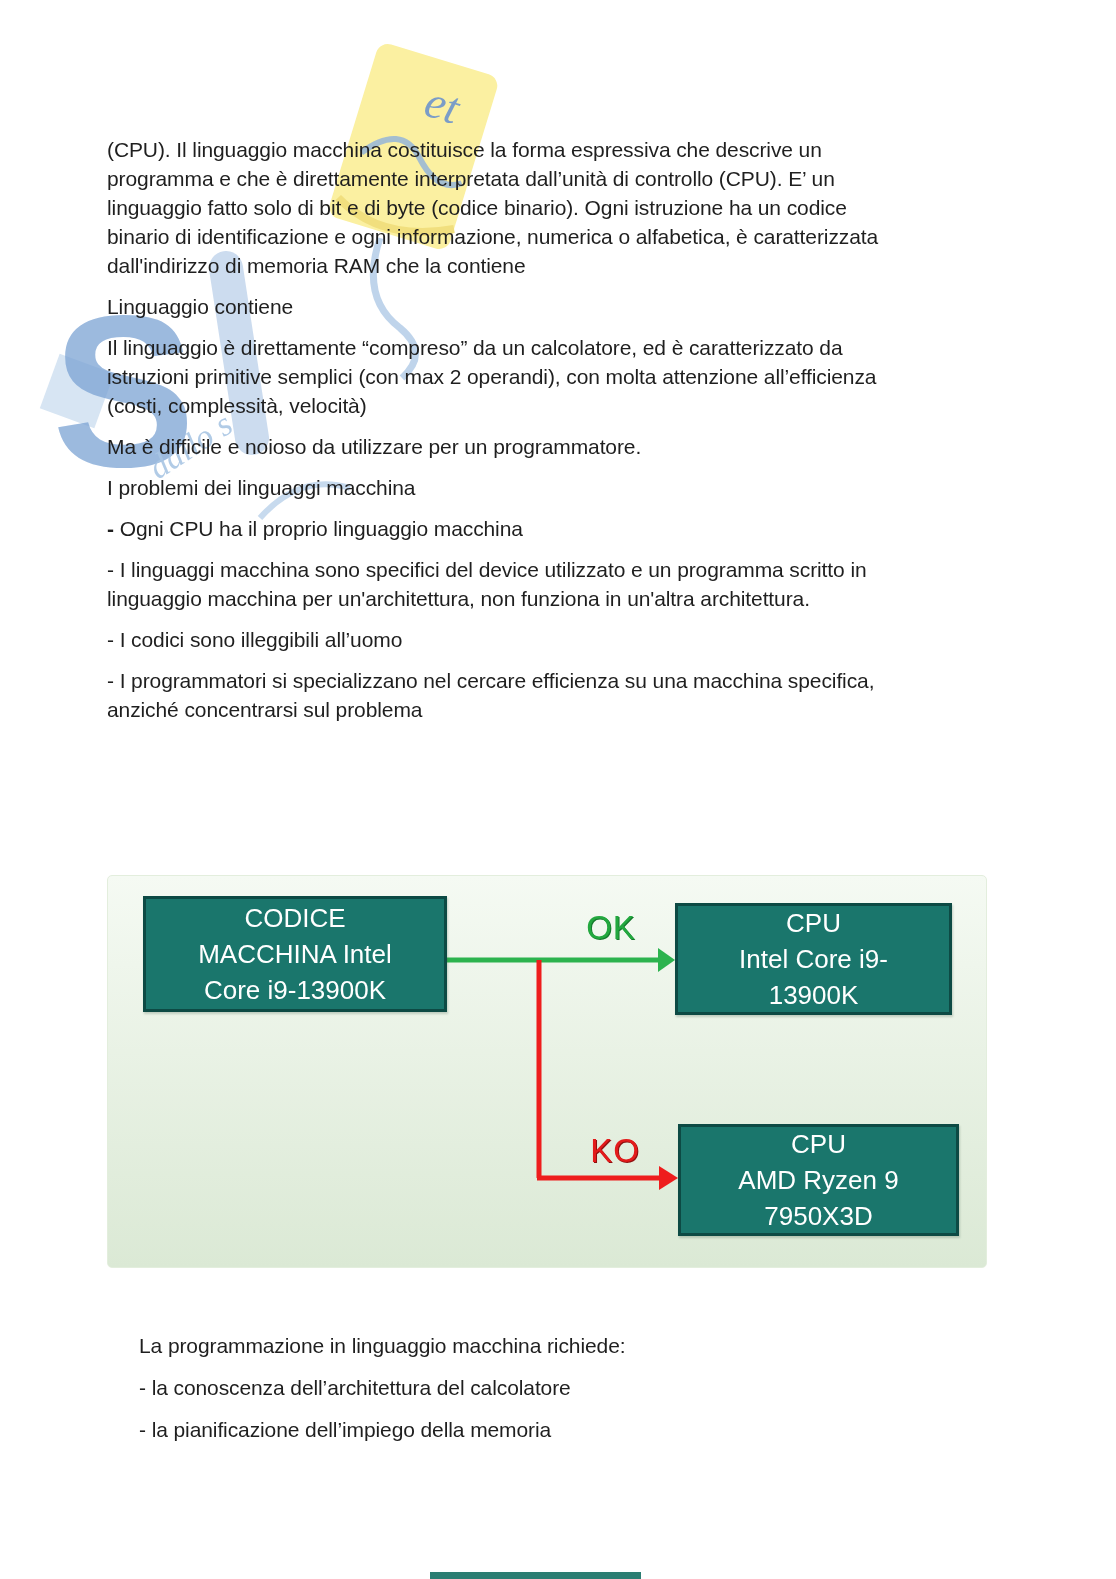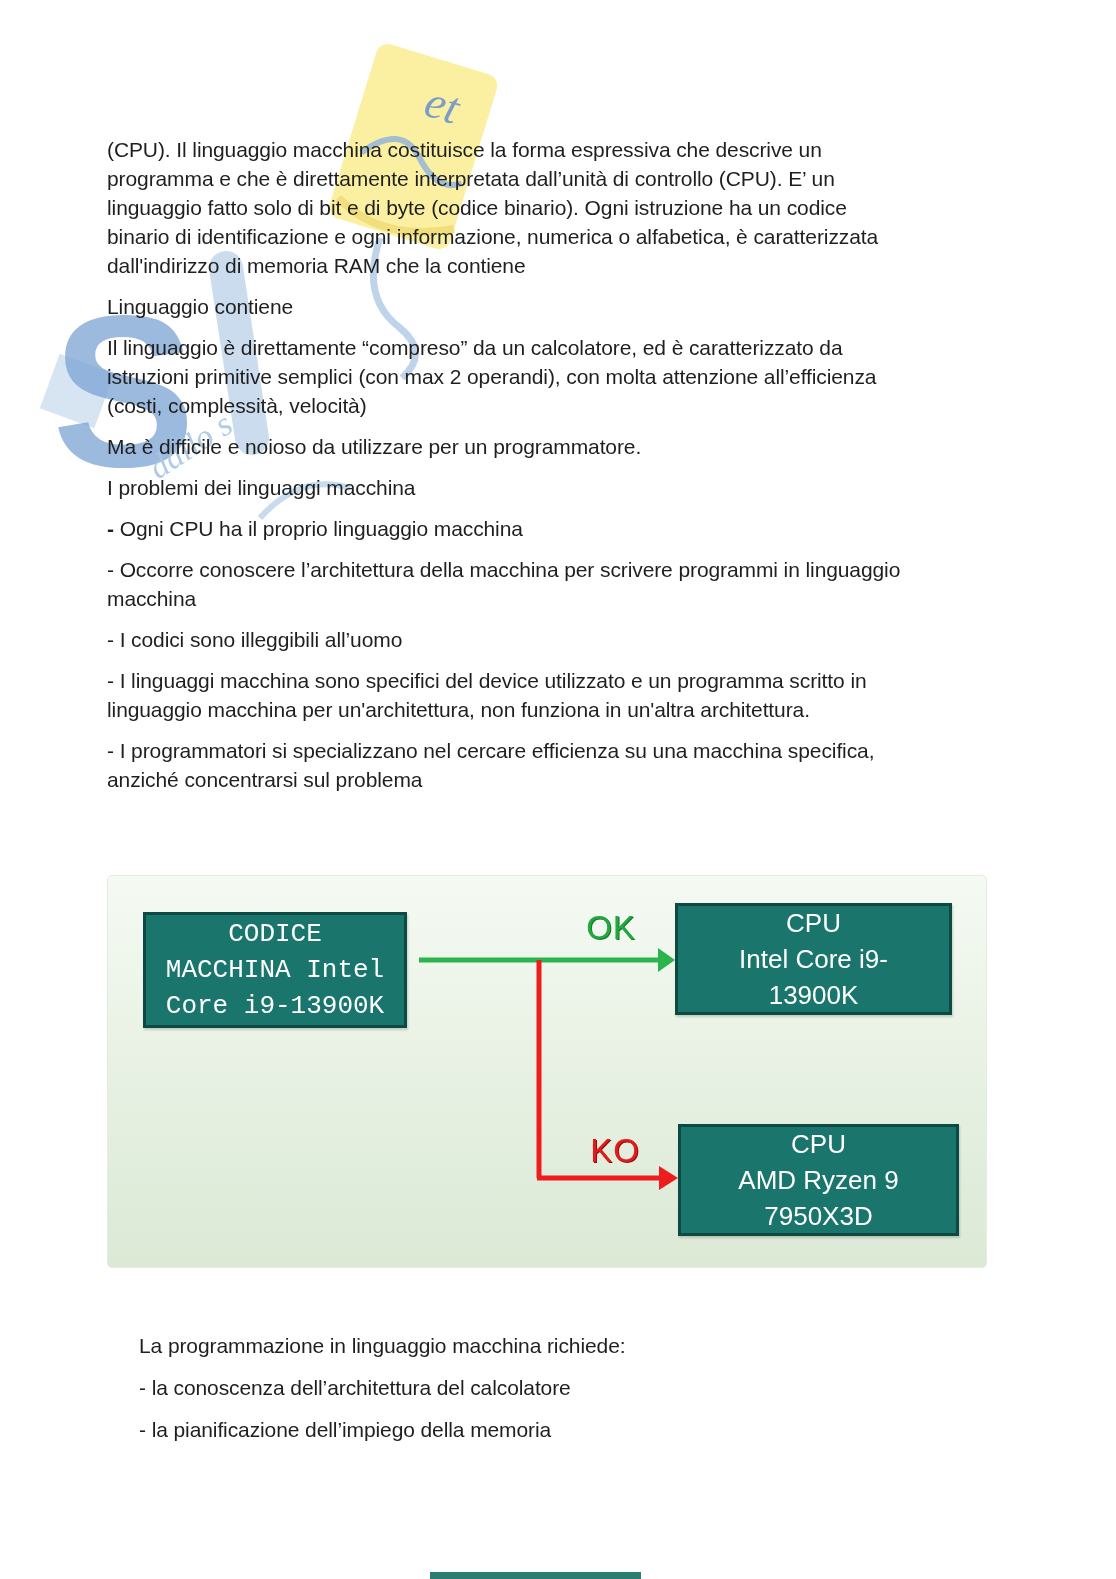--- a/index.html
+++ b/index.html
@@ -23,21 +23,21 @@
     background:linear-gradient(180deg,#f5faf3 0%, #e9f2e5 45%, #dbe9d5 100%);
     border:1px solid #e3eedd; border-radius:5px;
   }
   .arrow-layer { position:absolute; left:0; top:0; }
   .nodebox {
     position:absolute; background:#1a766c; border:3px solid #0d4a44; box-sizing:border-box;
     color:#ffffff; font-size:26px; line-height:36px; text-align:center;
     display:flex; align-items:center; justify-content:center;
     box-shadow:1px 2px 2px rgba(60,90,70,0.25);
   }
-  .box-source { left:35px;  top:36px;  width:264px; height:116px;font-family:Liberation Mono, monospace; }
+  .box-source { left:35px;  top:20px;  width:304px; height:116px; }
   .box-intel  { left:567px; top:27px;  width:277px; height:112px; }
   .box-amd    { left:570px; top:248px; width:281px; height:112px; }
   .edge-label { position:absolute; width:110px; text-align:center; font-size:33px; font-weight:normal; letter-spacing:1px; }
   .ok-label { left:448px; top:33px;  color:#23a83f; text-shadow:1px 1px 0 #157a2c; }
   .ko-label { left:452px; top:256px; color:#e31b1b; text-shadow:1px 1px 0 #8f1010; }
   
   .footer-text { position:absolute; left:107px; top:1331px; width:930px; z-index:1;margin-left:32px; }
   .footer-text p { margin:0 0 13px 0; font-size:21px; line-height:29px; white-space:pre-wrap; letter-spacing:-0.1px; }
   
   .bottom-sliver { position:absolute; left:430px; top:1572px; width:211px; height:7px; background:#2b7d72; z-index:1; }
@@ -62,23 +62,22 @@
     <path d="M230 500 Q 270 455 320 470" stroke="#b9d1ea" stroke-width="6" fill="none" opacity="0.8"></path>
   </svg>
 
   <div class="content">
     <p>(CPU). Il linguaggio macchina costituisce la forma espressiva che descrive un<br>programma e che è direttamente interpretata dall’unità di controllo (CPU). E’ un<br>linguaggio fatto solo di bit e di byte (codice binario). Ogni istruzione ha un codice<br>binario di identificazione e ogni informazione, numerica o alfabetica, è caratterizzata<br>dall'indirizzo di memoria RAM che la contiene</p>
     <p>Linguaggio contiene</p>
     <p>Il linguaggio è direttamente “compreso” da un calcolatore, ed è caratterizzato da<br>istruzioni primitive semplici (con max 2 operandi), con molta attenzione all’efficienza<br>(costi, complessità, velocità)</p>
     <p>Ma è difficile e noioso da utilizzare per un programmatore.</p>
     <h2>I problemi dei linguaggi macchina</h2>
     <p><span class="bold-dash">-</span><span> Ogni CPU ha il proprio linguaggio macchina</span></p>
-    <p>- Occorre conoscere l’architettura della macchina per scrivere programmi in linguaggio<br>macchina</p>
+    <p>- I linguaggi macchina sono specifici del device utilizzato e un programma scritto in<br>linguaggio macchina per un'architettura, non funziona in un'altra architettura.</p>
     <p>- I codici sono illeggibili all’uomo</p>
-    <p>- I linguaggi macchina sono specifici del device utilizzato e un programma scritto in<br>linguaggio macchina per un'architettura, non funziona in un'altra architettura.</p>
     <p>- I programmatori si specializzano nel cercare efficienza su una macchina specifica,<br>anziché concentrarsi sul problema</p>
   </div>
 
   <div class="diagram">
     <svg class="arrow-layer" width="878" height="391" viewBox="0 0 878 391">
       <line x1="311" y1="84" x2="552" y2="84" stroke-width="5" stroke="#2cb34e"></line>
       <polygon points="550,72 567,84 550,96" fill="#2cb34e"></polygon>
       <line x1="431" y1="84" x2="431" y2="302" stroke-width="5" stroke="#ee1d1d"></line>
       <line x1="429" y1="302" x2="553" y2="302" stroke-width="5" stroke="#ee1d1d"></line>
       <polygon points="551,290 570,302 551,314" fill="#ee1d1d"></polygon>

